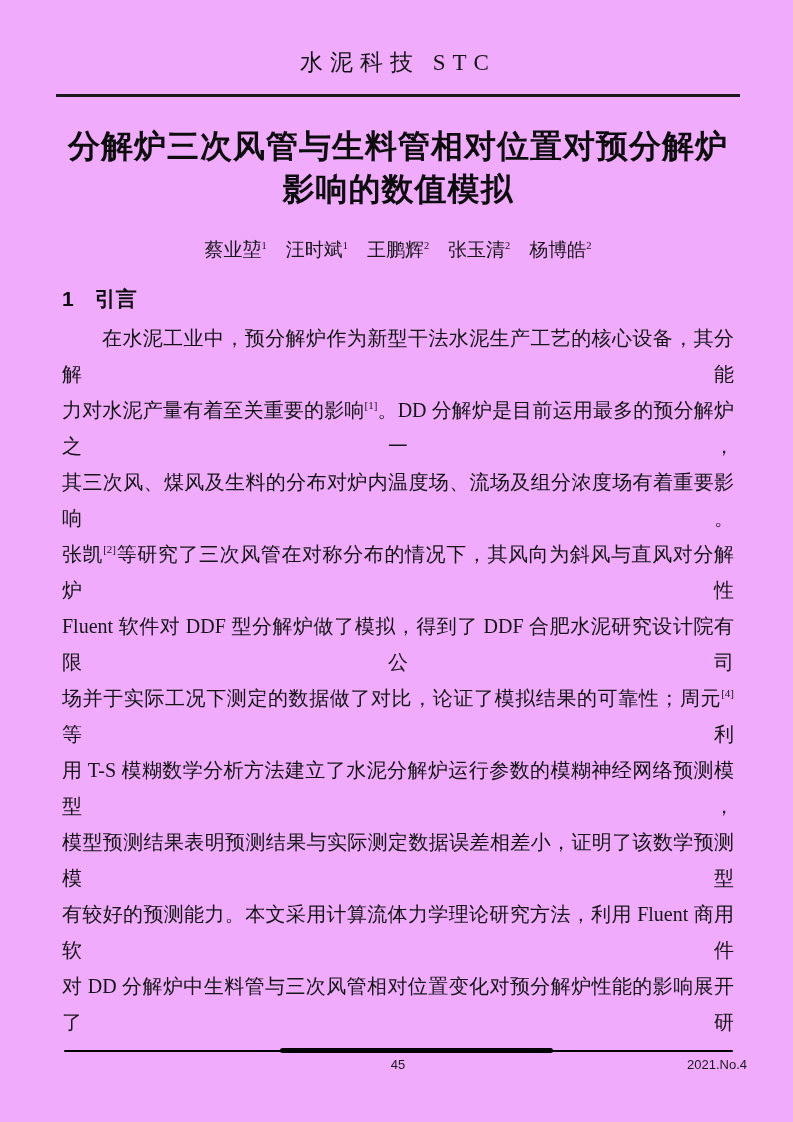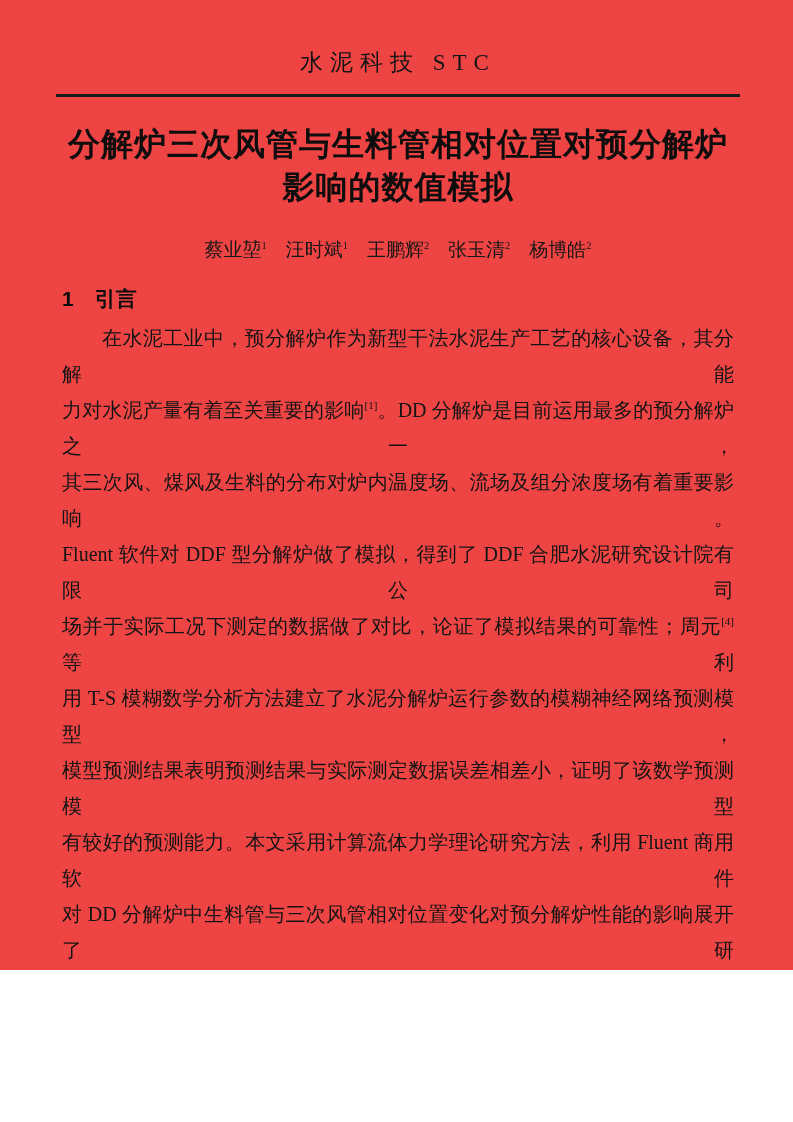--- a/index.html
+++ b/index.html
@@ -1,20 +1,20 @@
 <!DOCTYPE html>
 <html><head>
 <meta charset="utf-8">
 <style>
   html, body { margin: 0; padding: 0; background: #ffffff; }
   .page {
     position: relative;
     width: 793px;
-    height: 970px;
-    background: #ef4444;
+    height: 1122px;
+    background: #f0abfc;
     color: #111111;
     font-family: "Liberation Serif", serif;
     overflow: hidden;
   }
   .content {
     position: absolute;
     left: 62px;
     top: 0;
     width: 672px;
   }
@@ -27,21 +27,21 @@
     color: #141414;
   }
   .header-rule {
     height: 3px;
     background: #1a1a1a;
     margin: 16px -6px 0 -6px;
   }
   .article-title {
     margin-top: 28px;
     text-align: center;
-    font-family: Liberation Mono, monospace;
+    font-family: Liberation Sans, sans-serif;
     font-weight: 600;
     font-size: 32px;
     line-height: 43px;
     letter-spacing: 1px;
     color: #0d0d0d;
   }
   .authors-line {
     margin-top: 25px;
     text-align: center;
     font-size: 19px;
@@ -127,20 +127,21 @@
 
     <div class="authors-line">蔡业堃<sup>1</sup>　汪时斌<sup>1</sup>　王鹏辉<sup>2</sup>　张玉清<sup>2</sup>　杨博皓<sup>2</sup></div>
 
 
     <div class="section-heading">1　引言</div>
 
     <div class="para">
         <div class="para-line first jl">在水泥工业中，预分解炉作为新型干法水泥生产工艺的核心设备，其分解能</div>
         <div class="para-line jl">力对水泥产量有着至关重要的影响<sup>[1]</sup>。DD 分解炉是目前运用最多的预分解炉之一，</div>
         <div class="para-line jl">其三次风、煤风及生料的分布对炉内温度场、流场及组分浓度场有着重要影响。</div>
+        <div class="para-line jl">张凯<sup>[2]</sup>等研究了三次风管在对称分布的情况下，其风向为斜风与直风对分解炉性</div>
         <div class="para-line jl">Fluent 软件对 DDF 型分解炉做了模拟，得到了 DDF 合肥水泥研究设计院有限公司</div>
         <div class="para-line jl">场并于实际工况下测定的数据做了对比，论证了模拟结果的可靠性；周元<sup>[4]</sup>等利</div>
         <div class="para-line jl">用 T-S 模糊数学分析方法建立了水泥分解炉运行参数的模糊神经网络预测模型，</div>
         <div class="para-line jl">模型预测结果表明预测结果与实际测定数据误差相差小，证明了该数学预测模型</div>
         <div class="para-line jl">有较好的预测能力。本文采用计算流体力学理论研究方法，利用 Fluent 商用软件</div>
         <div class="para-line jl">对 DD 分解炉中生料管与三次风管相对位置变化对预分解炉性能的影响展开了研</div>
       </div>
 
   </div>
 

